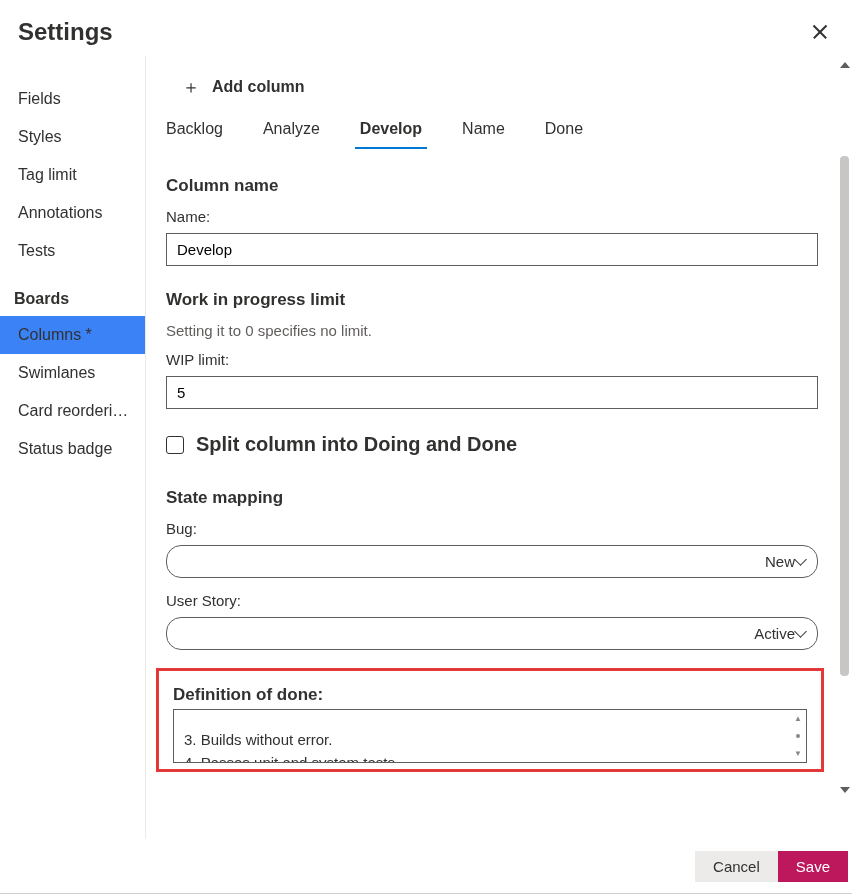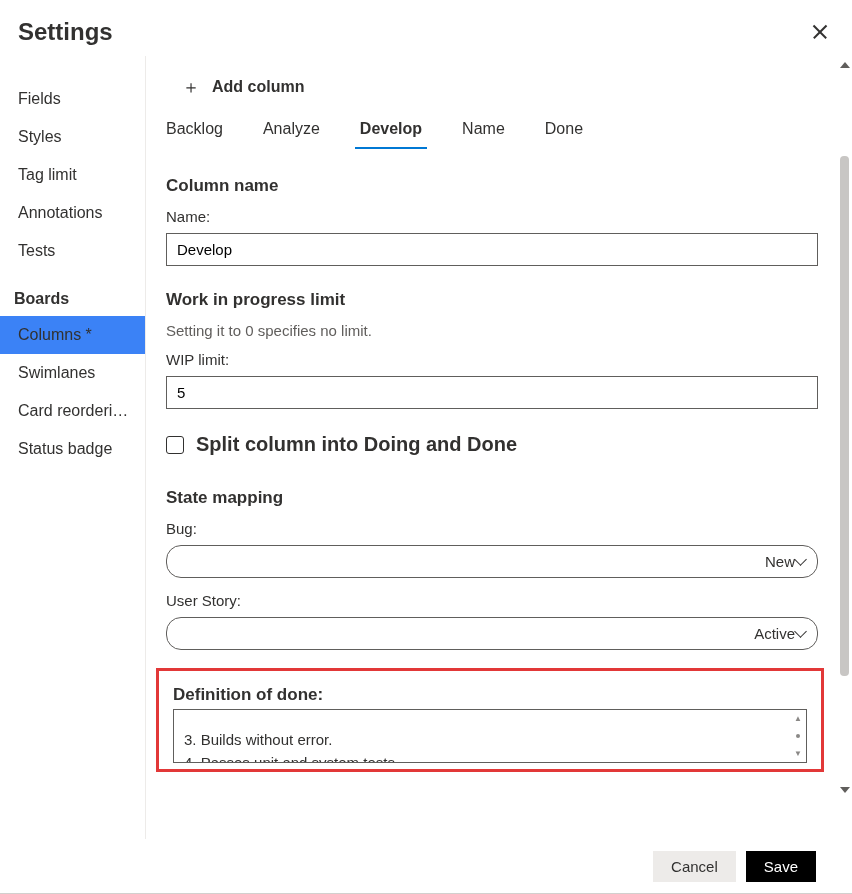--- a/index.html
+++ b/index.html
@@ -253,38 +253,38 @@
       left: 2px;
       width: 9px;
       height: 520px;
       background: #c8c6c4;
       border-radius: 4px;
     }
 
     .footer {
       display: flex;
       justify-content: flex-end;
-      padding: 12px 36px;
-      gap: 10px;
+      padding: 12px 4px;
+      gap: 0;
       border-top: none;
       align-items: center;
     }
     .btn {
       padding: 7px 18px;
       font-size: 15px;
       border: none;
       cursor: pointer;
       font-family: inherit;
     }
     .btn.secondary {
       background: #edebe9;
       color: #323130;
     }
     .btn.primary {
-      background: #000000;
+      background: #be185d;
       color: #fff;
     }
     .bottom-border {
         border-bottom: 1px solid #d2d0ce;
         position: absolute;
         bottom: 0;
         left: 0;
         right: 0;
     }
   </style>

